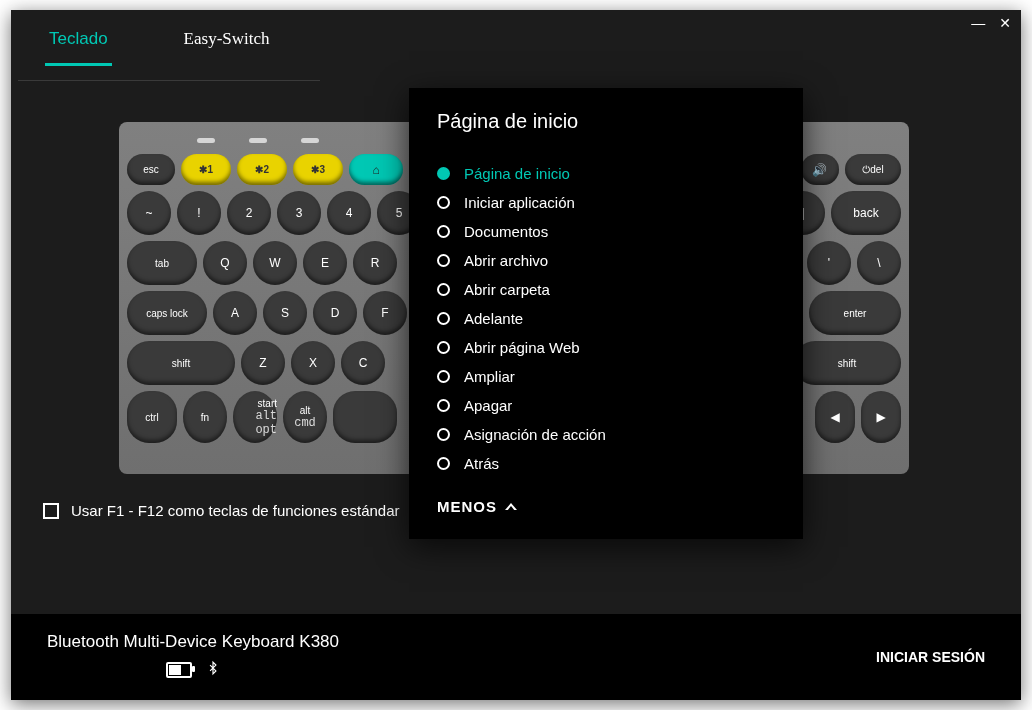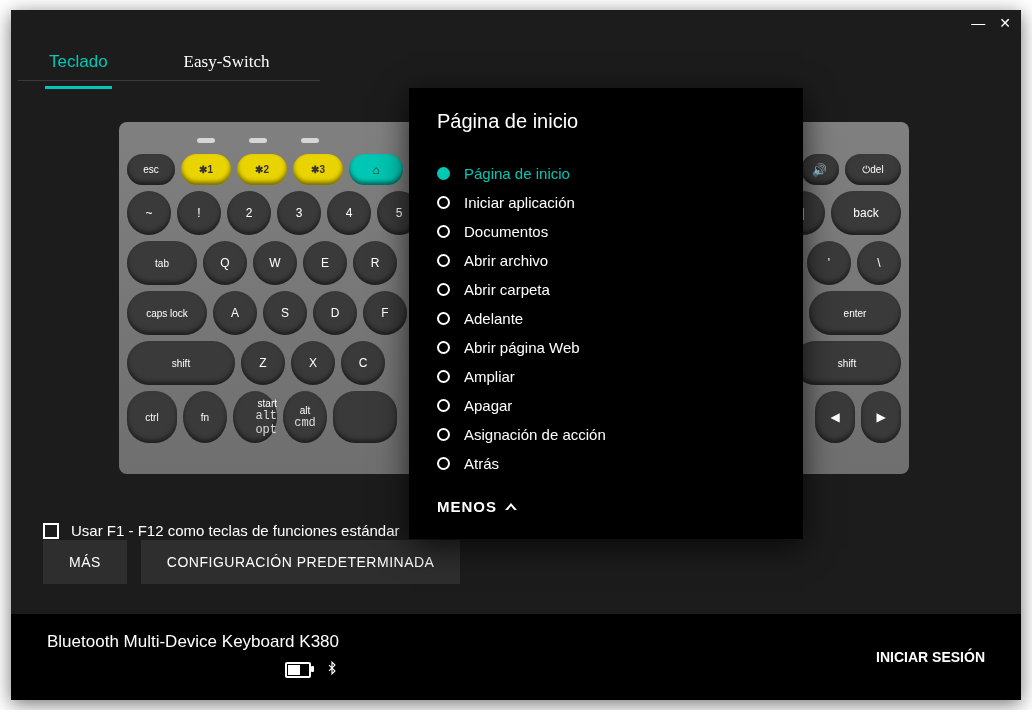--- a/index.html
+++ b/index.html
@@ -26,21 +26,21 @@
     right: 10px;
     display: flex;
     gap: 14px;
     font-size: 14px;
   }
   .titlebar-controls span { cursor: pointer; line-height: 1; }
 
   
   .tabs {
     display: flex;
-    padding: 42px 0 0 34px;
+    padding: 19px 0 0 34px;
     gap: 68px;
     font-size: 17px;
   }
   .tab {
     padding: 0 4px 14px 4px;
     cursor: pointer;
   }
   .tab.active {
     color: #00c8b4;
     border-bottom: 3px solid #00c8b4;
@@ -104,21 +104,21 @@
   .key span.sub { font-size:12px; opacity:.8; display:block;font-family:Liberation Mono, monospace; }
 
   
   .led-row { display:flex; gap:34px; justify-content:flex-start; padding-left:70px; height:8px; margin-bottom:8px;}
   .led { width:18px; height:5px; background:#d6d6d6; border-radius:3px;}
 
   
   .chk-line {
     position: absolute;
     left: 32px;
-    top: 512px;
+    top: 492px;
     display: flex;
     align-items: center;
     gap: 12px;
     font-size: 15px;
     justify-content: space-between;
   }
   .chk-box {
     width: 16px;
     height: 16px;
     border: 2px solid #fff;
@@ -149,21 +149,21 @@
     background: #000;
     display: flex;
     align-items: center;
     justify-content: space-between;
     padding: 0 36px;
     font-size: 14px;
   }
   .device-center {
     display: flex;
     flex-direction: column;
-    align-items: flex-end;
+    align-items: center;
     gap: 6px;
     font-size: 17px;
     font-weight: 500;
   }
   .device-icons { display:flex; gap:14px; font-size:16px; align-items:center;}
   .battery {
     width:22px; height:12px; border:2px solid #fff; position:relative; border-radius:2px;
   }
   .battery:after { content:""; position:absolute; right:-5px; top:2px; width:3px; height:6px; background:#fff; border-radius:1px;}
   .battery .fill { position:absolute; left:1px; top:1px; bottom:1px; width:55%; background:#fff;}
@@ -328,24 +328,20 @@
       <div class="key pill h36" style="width:40px">◀</div>
       <div class="key pill h36" style="width:40px">▶</div>
     </div>
   </div>
 
   <div class="chk-line">
     <div class="chk-box"></div>
     <span>Usar F1 - F12 como teclas de funciones estándar</span>
   </div>
 
-  <div class="btn-row">
-    <div class="btn">MÁS</div>
-    <div class="btn">CONFIGURACIÓN PREDETERMINADA</div>
-  </div>
 
   <div class="panel">
     <div class="panel-title">Página de inicio</div>
     <div id="options-list">
         <div class="opt selected">
           <span class="radio"></span>
           <span class="lbl">Página de inicio</span>
         </div>
         <div class="opt">
           <span class="radio"></span>

